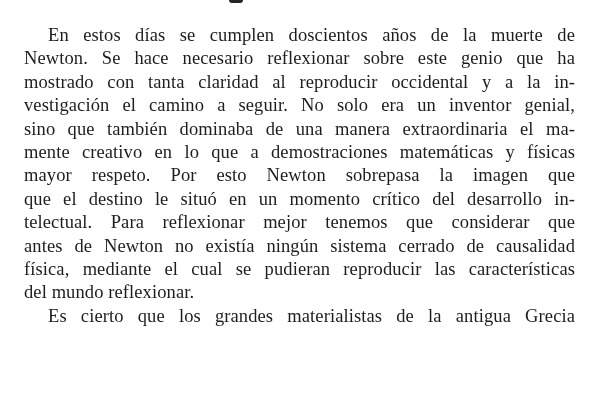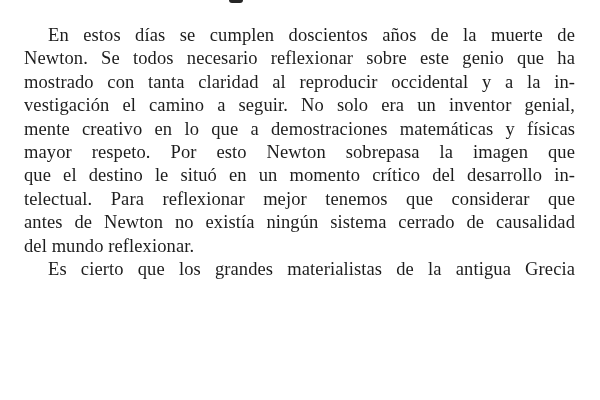--- a/index.html
+++ b/index.html
@@ -51,24 +51,26 @@
     text-align-last: left;
   }
 </style>
 </head>
 <body>
 
 <div class="page">
   <div class="top-fragment"></div>
   <div class="text-block">
       <div class="line indent">En estos días se cumplen doscientos años de la muerte de</div>
-      <div class="line">Newton. Se todos necesario reflexionar sobre este genio que ha</div>
+      <div class="line">Newton. Se hace necesario reflexionar sobre este genio que ha</div>
       <div class="line">mostrado con tanta claridad al reproducir occidental y a la in-</div>
       <div class="line">vestigación el camino a seguir. No solo era un inventor genial,</div>
+      <div class="line">sino que también dominaba de una manera extraordinaria el ma-</div>
       <div class="line">mente creativo en lo que a demostraciones matemáticas y físicas</div>
       <div class="line">mayor respeto. Por esto Newton sobrepasa la imagen que</div>
       <div class="line">que el destino le situó en un momento crítico del desarrollo in-</div>
       <div class="line">telectual. Para reflexionar mejor tenemos que considerar que</div>
       <div class="line">antes de Newton no existía ningún sistema cerrado de causalidad</div>
+      <div class="line">física, mediante el cual se pudieran reproducir las características</div>
       <div class="line para-end">del mundo reflexionar.</div>
       <div class="line indent">Es cierto que los grandes materialistas de la antigua Grecia</div>
     </div>
 </div>
 
 </body></html>

